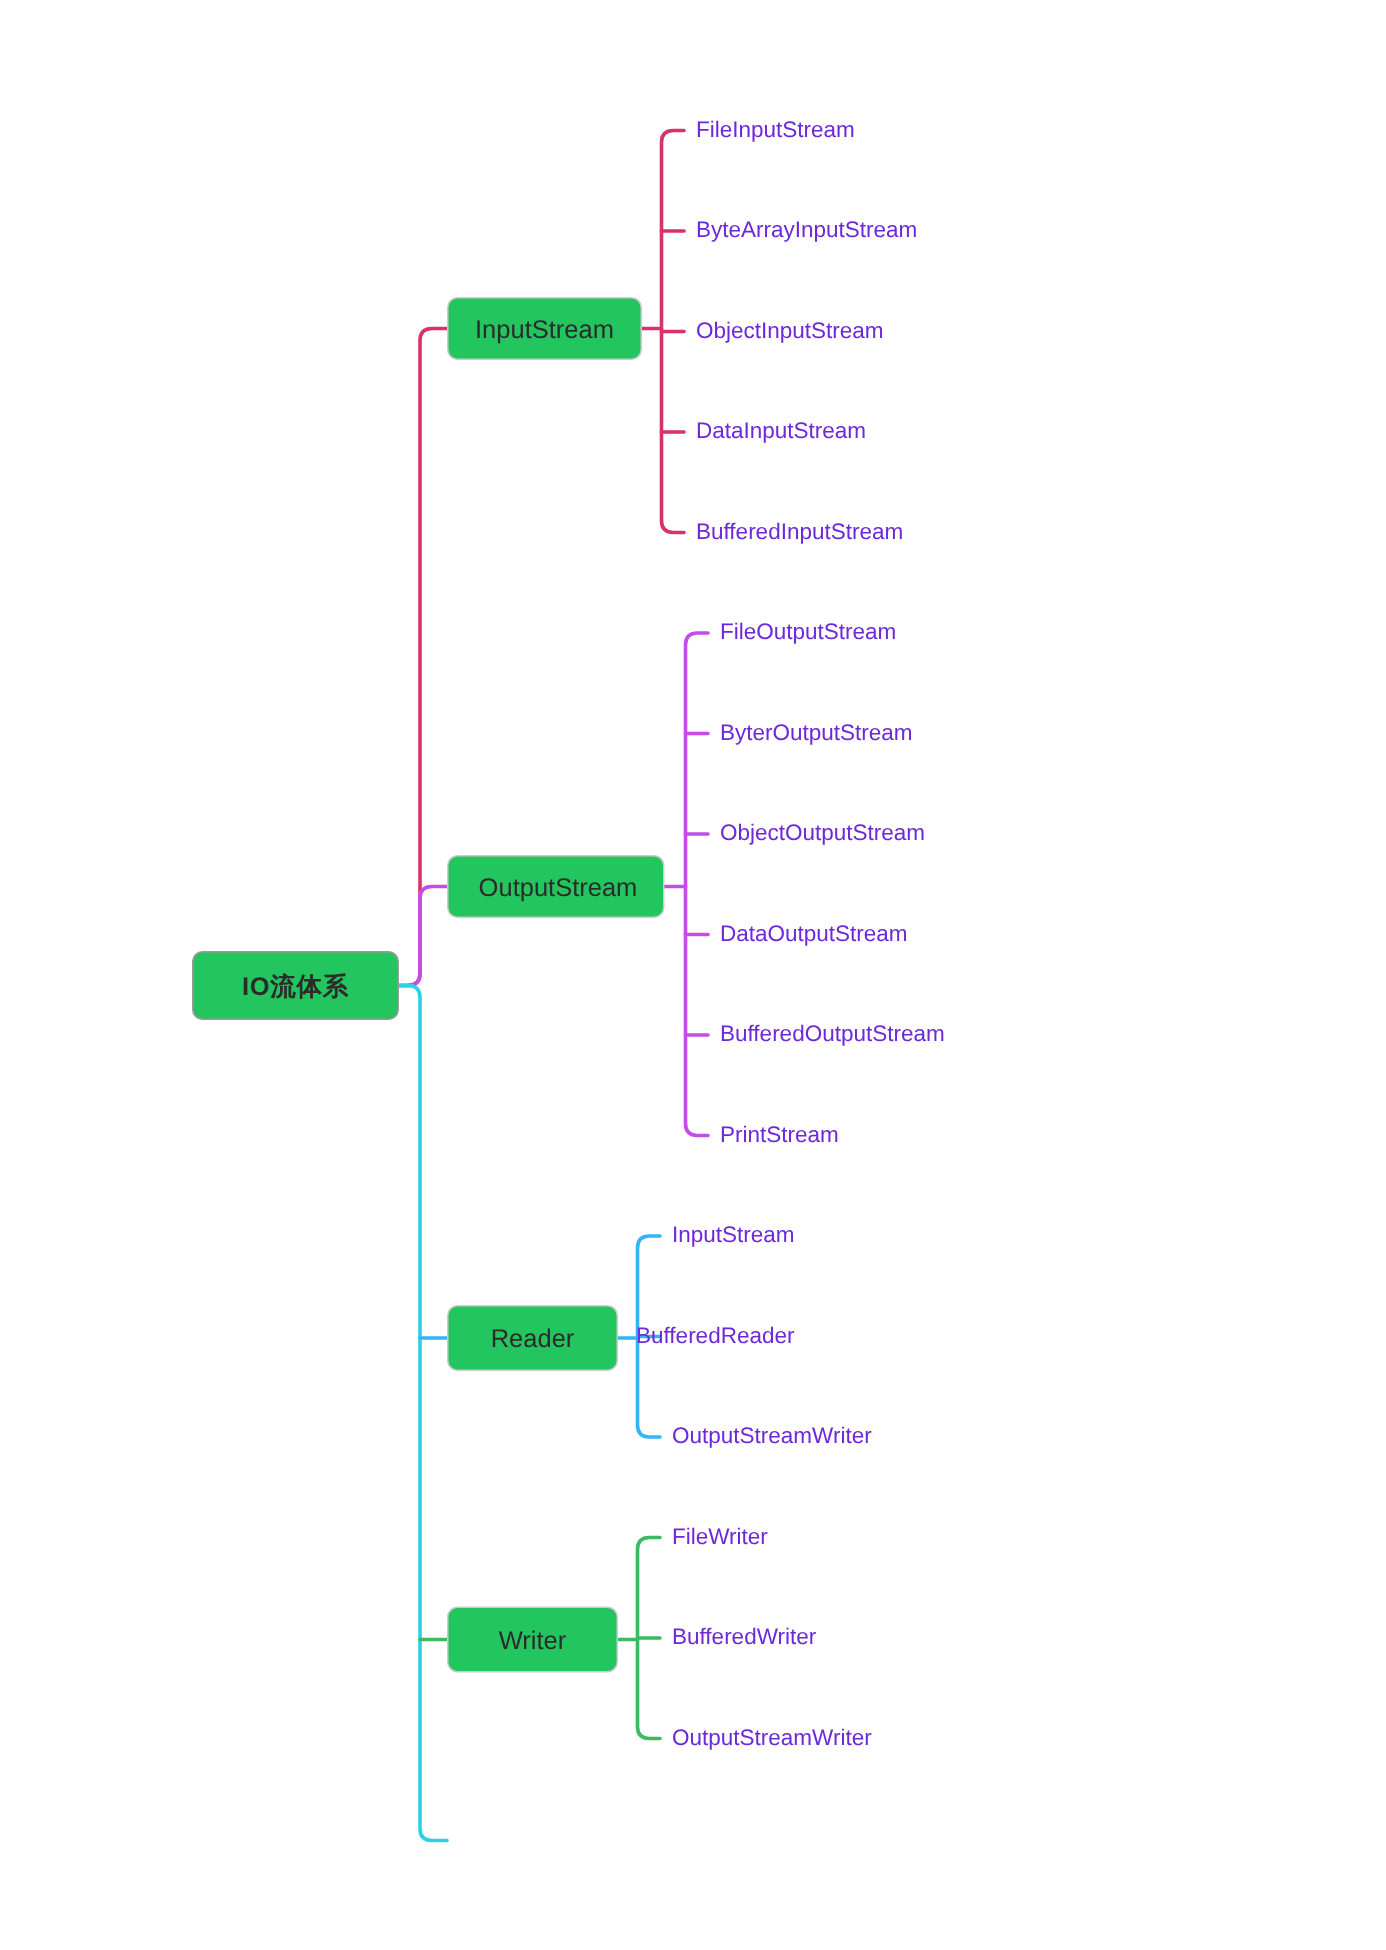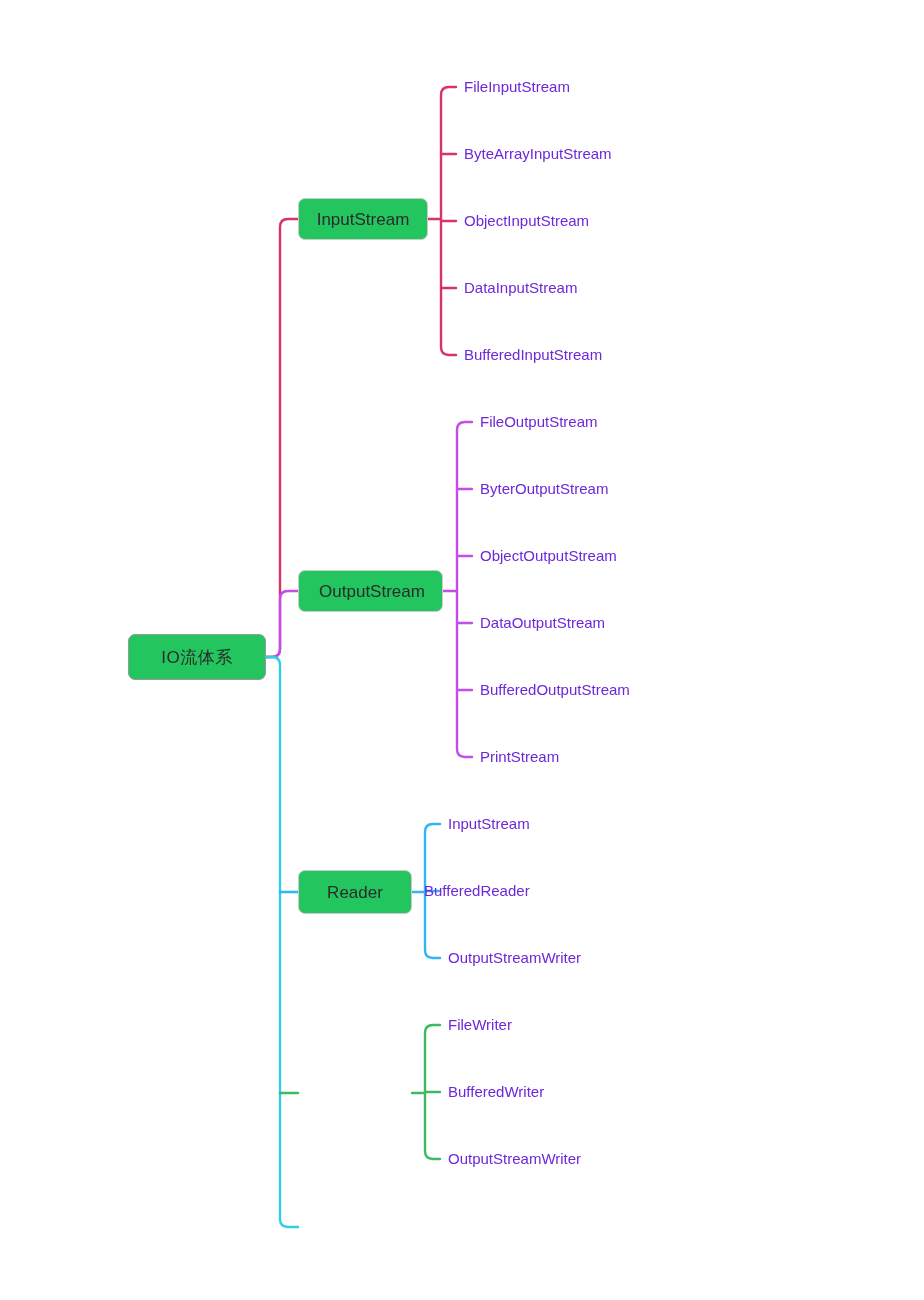--- a/index.html
+++ b/index.html
@@ -33,21 +33,21 @@
     border: 1px solid #cbcbcb;
     border-radius: 7px;
     color: #2b2b2b;
     font-size: 17px;
     line-height: 1;
     white-space: nowrap;
     padding: 0 14px;
   }
   .node.root {
     border-color: #9a9a9a;
-    font-weight: normal;
+    font-weight: bold;
     font-size: 17px;
     letter-spacing: 0.5px;
   }
   .leaf {
     position: absolute;
     color: #6d28d9;
     font-size: 15px;
     line-height: 1;
     white-space: nowrap;
   }
@@ -129,13 +129,14 @@
     <div class="leaf" style="left: 480px; top: 749px;">PrintStream</div>
     <div class="leaf" style="left: 448px; top: 816px;">InputStream</div>
     <div class="leaf" style="left: 424px; top: 883px;">BufferedReader</div>
     <div class="leaf" style="left: 448px; top: 950px;">OutputStreamWriter</div>
     <div class="leaf" style="left: 448px; top: 1017px;">FileWriter</div>
     <div class="leaf" style="left: 448px; top: 1084px;">BufferedWriter</div>
     <div class="leaf" style="left: 448px; top: 1151px;">OutputStreamWriter</div>
     <div class="node" style="left: 298px; top: 198px; width: 130px; height: 42px;">InputStream</div>
     <div class="node" style="left: 298px; top: 570px; width: 145px; height: 42px; padding-left: 17px;">OutputStream</div>
     <div class="node" style="left: 298px; top: 870px; width: 114px; height: 44px;">Reader</div>
+    <div class="node" style="left: 298px; top: 1071px; width: 114px; height: 44px;">Writer</div>
   </div>
 
 </body></html>

